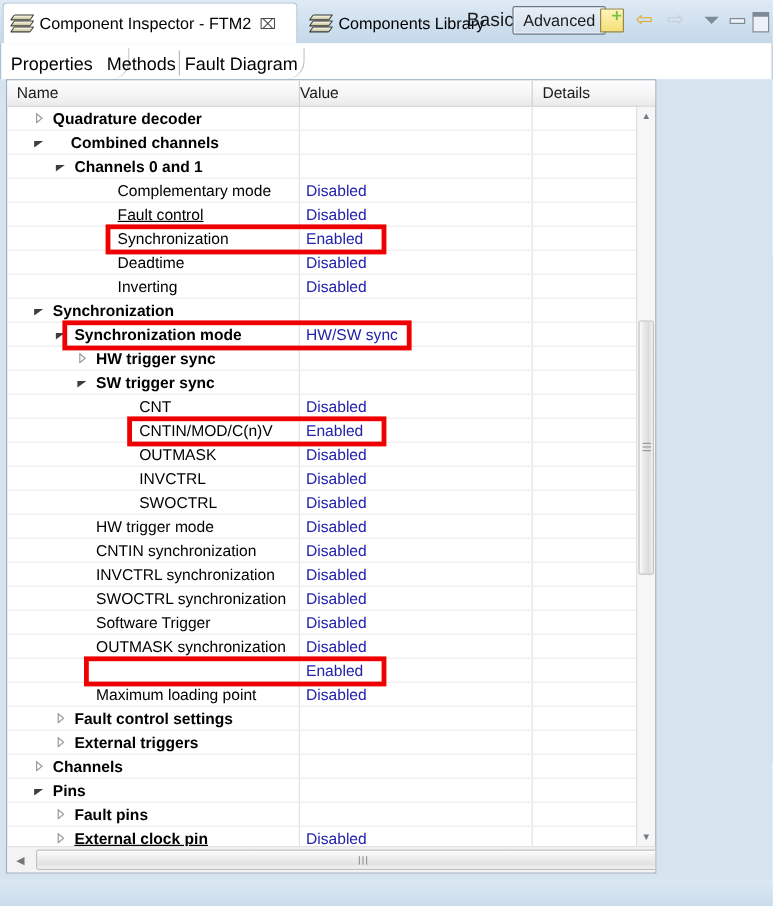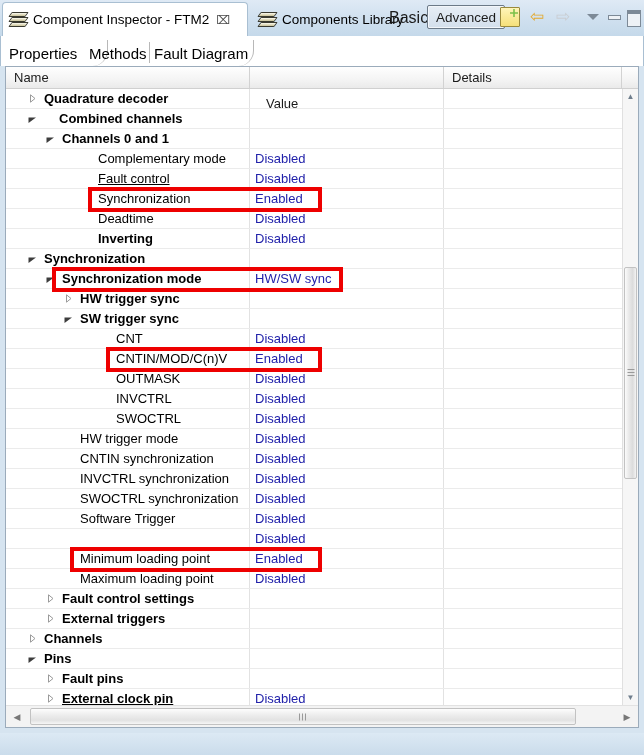--- a/index.html
+++ b/index.html
@@ -147,21 +147,21 @@
   .subtab-curve {
     position: absolute; top: 4px;
     width: 26px; height: 26px;
     border-right: 1px solid #b8b8b8;
     border-radius: 0 0 60% 0;
   }
 
   
   .tablewrap {
     position: absolute; left: 5px; top: 66px;
-    width: 634px; height: 662px;
+    width: 542px; height: 662px;
     background: #ffffff;
     border: 1px solid #9babbb;
     overflow: hidden;
   }
   .thead {
     position: absolute; left: 0; top: 0;
     width: 632px; height: 22px;
     background: linear-gradient(to bottom, #fefefe 0%, #f4f4f4 60%, #eaeaea 100%);
     border-bottom: 1px solid #d0d0d0;
   }
@@ -318,21 +318,21 @@
     <div class="subtab-sep" style="left:148px;"></div>
     <div class="subtab" style="left:153px;">Fault Diagram</div>
     <div class="subtab-curve" style="left:227px;"></div>
   </div>
 
   <div class="tablewrap">
 
     <div class="thead">
       <div class="th" style="left:0;">Name</div>
       <div class="th-div" style="left:243px;"></div>
-      <div class="th" style="left:252px;margin-top:26px;">Value</div>
+      <div class="th" style="left:236px;">Value</div>
       <div class="th-div" style="left:437px;"></div>
       <div class="th" style="left:438px;">Details</div>
       <div class="th-div" style="left:615px;"></div>
     </div>
 
     <div class="tbody" id="tbody">
         <div class="row">
           <span class="colline" style="left: 243px;"></span>
           <span class="colline" style="left: 437px;"></span>
           <span class="tw-right" style="left: 22px;">
@@ -386,21 +386,21 @@
         <div class="redbox" style="border-color: rgb(238, 0, 0); left: 82px; top: 98px; width: 234px; height: 25px;"></div>
         <div class="row">
           <span class="colline" style="left: 243px;"></span>
           <span class="colline" style="left: 437px;"></span>
           <span class="cell-name" style="left: 92px;">Deadtime</span>
           <span class="cell-value" style="color: rgb(34, 34, 170);">Disabled</span>
         </div>
         <div class="row">
           <span class="colline" style="left: 243px;"></span>
           <span class="colline" style="left: 437px;"></span>
-          <span class="cell-name" style="left: 92px; font-weight: bold;">Inverting</span>
+          <span class="cell-name" style="left: 92px;">Inverting</span>
           <span class="cell-value" style="color: rgb(34, 34, 170);">Disabled</span>
         </div>
         <div class="row">
           <span class="colline" style="left: 243px;"></span>
           <span class="colline" style="left: 437px;"></span>
           <span class="tw-down" style="left: 22px;">
             <svg width="9" height="9" viewBox="0 0 9 9">
               <path d="M0.5 2.5 L8 2.5 L0.5 8 Z" fill="#3d3d3d"></path>
             </svg>
           </span>
@@ -498,26 +498,26 @@
         </div>
         <div class="row">
           <span class="colline" style="left: 243px;"></span>
           <span class="colline" style="left: 437px;"></span>
           <span class="cell-name" style="left: 74px;">Software Trigger</span>
           <span class="cell-value" style="color: rgb(34, 34, 170);">Disabled</span>
         </div>
         <div class="row">
           <span class="colline" style="left: 243px;"></span>
           <span class="colline" style="left: 437px;"></span>
-          <span class="cell-value" style="color: rgb(34, 34, 170);">Disabled</span>
-        </div>
-        <div class="row">
-          <span class="colline" style="left: 243px;"></span>
-          <span class="colline" style="left: 437px;"></span>
-          <span class="cell-name" style="left: 74px;">Minimum loading point</span>
+          <span class="cell-name" style="left: 74px;">OUTMASK synchronization</span>
+          <span class="cell-value" style="color: rgb(34, 34, 170);">Disabled</span>
+        </div>
+        <div class="row">
+          <span class="colline" style="left: 243px;"></span>
+          <span class="colline" style="left: 437px;"></span>
           <span class="cell-value" style="color: rgb(34, 34, 170);">Enabled</span>
         </div>
         <div class="redbox" style="border-color: rgb(238, 0, 0); left: 64px; top: 458px; width: 252px; height: 25px;"></div>
         <div class="row">
           <span class="colline" style="left: 243px;"></span>
           <span class="colline" style="left: 437px;"></span>
           <span class="cell-name" style="left: 74px;">Maximum loading point</span>
           <span class="cell-value" style="color: rgb(34, 34, 170);">Disabled</span>
         </div>
         <div class="row">

